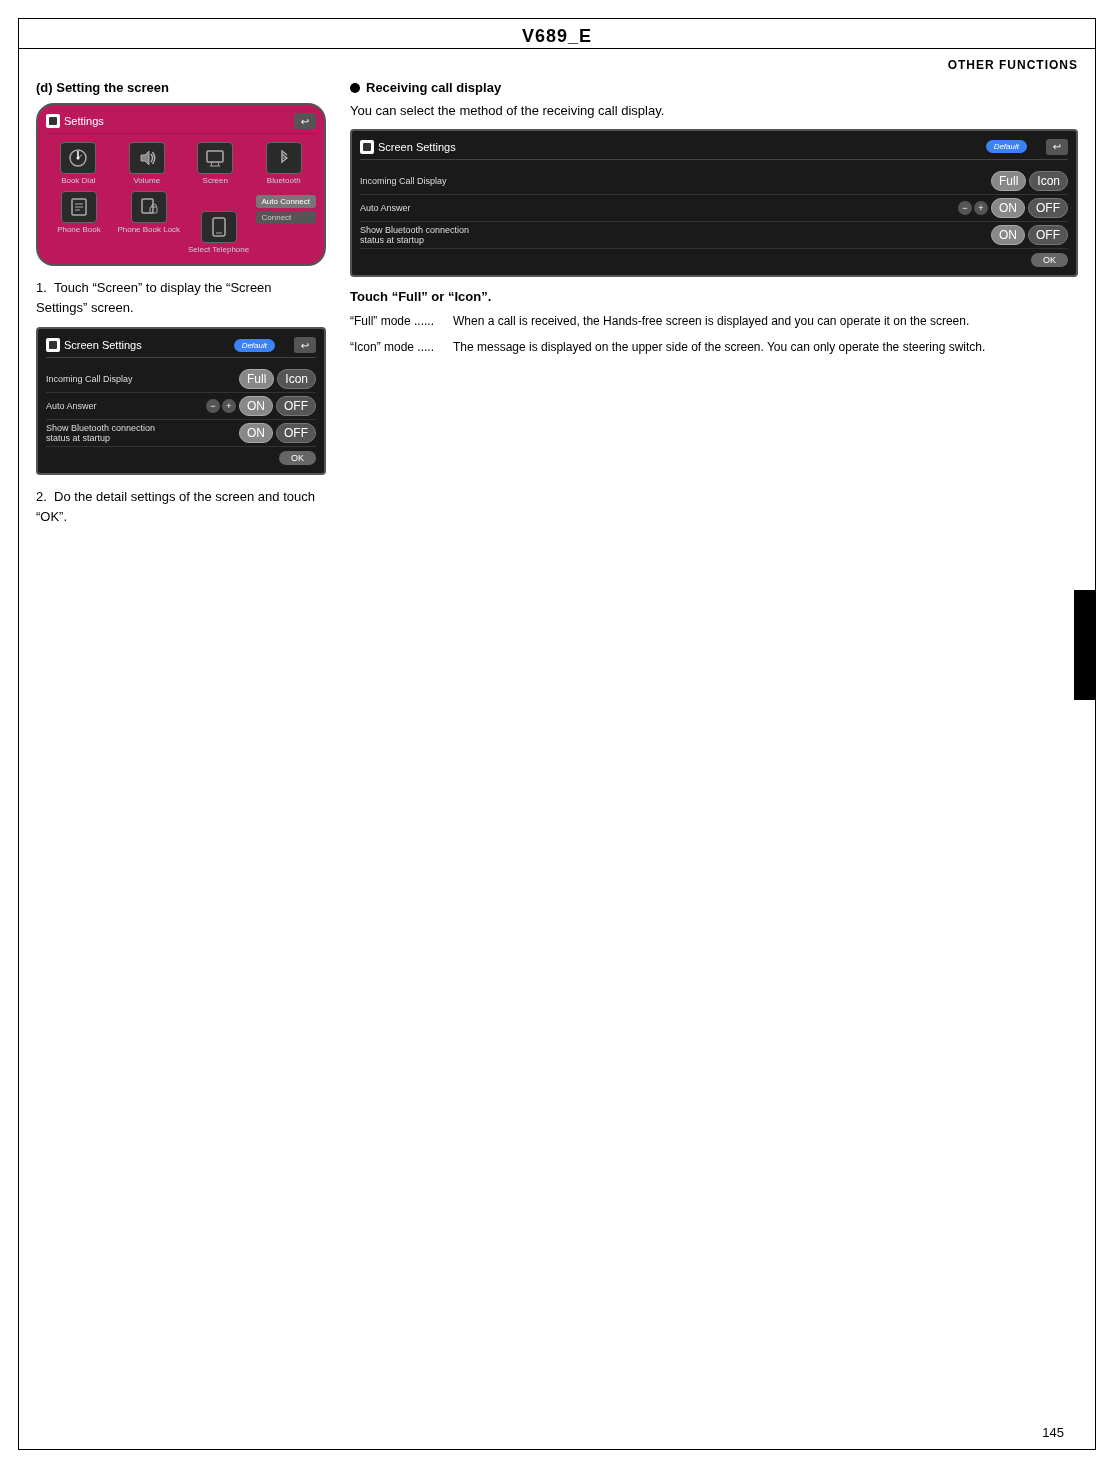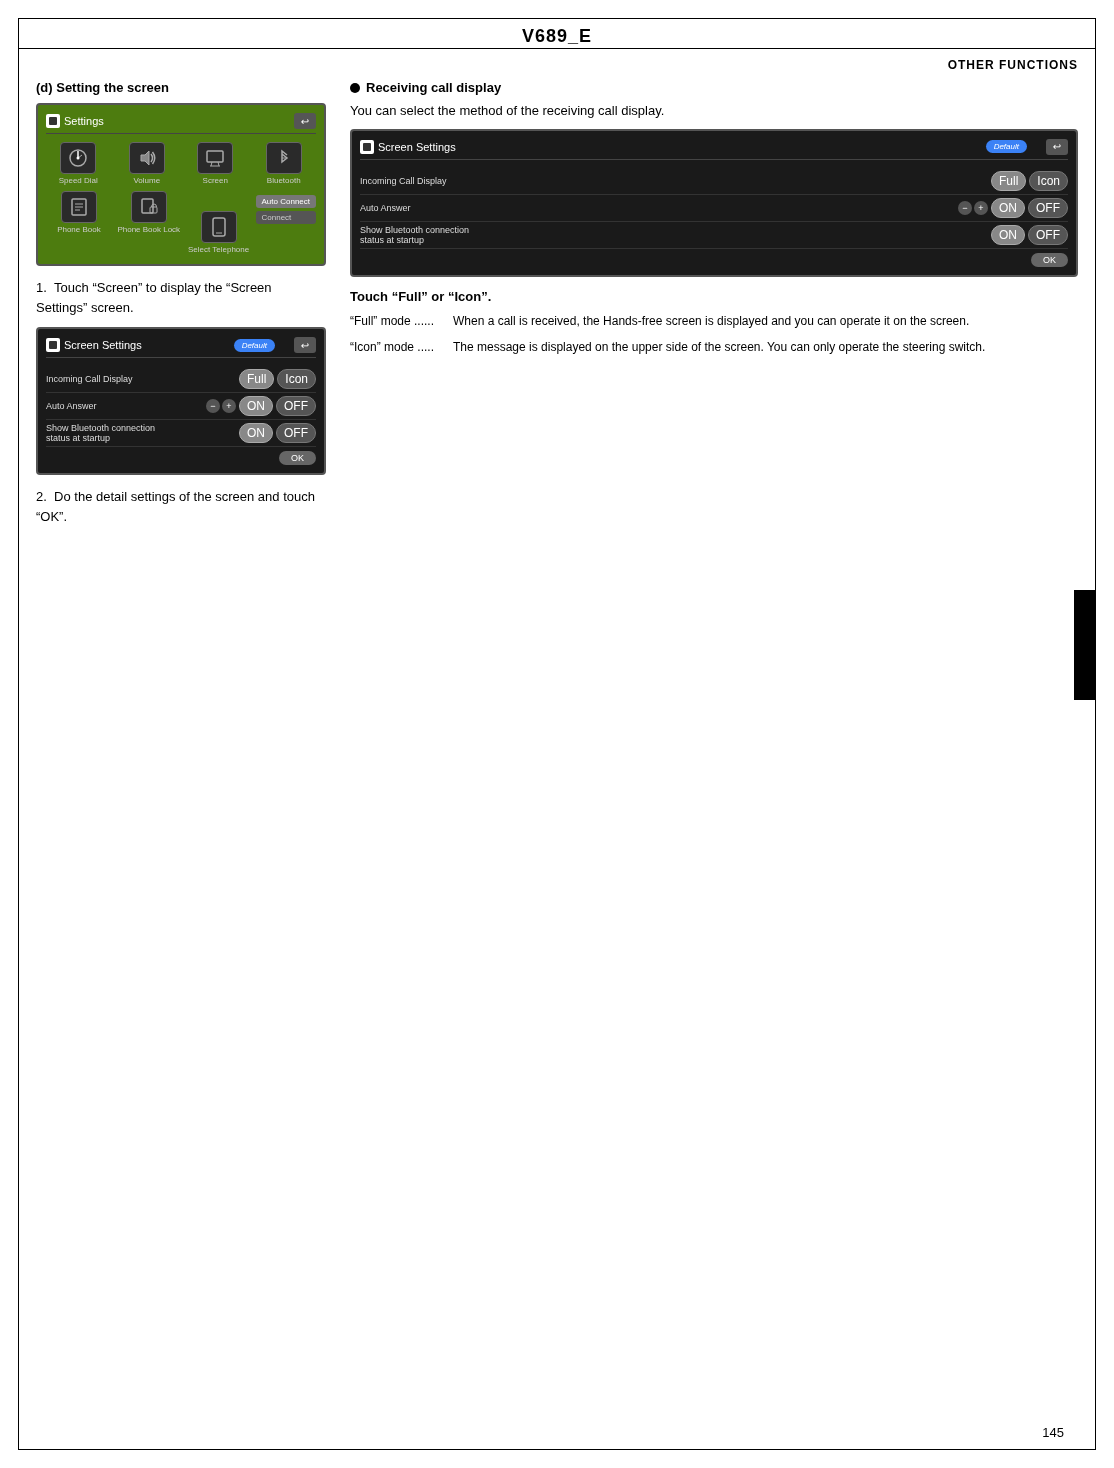--- a/index.html
+++ b/index.html
@@ -101,21 +101,22 @@
     .screen-mockup {
       border: 2px solid #555;
       border-radius: 4px;
       background: #1a1a1a;
       color: #fff;
       padding: 8px;
       margin-bottom: 12px;
       font-size: 11px;
     }
     .screen-mockup.settings-main {
-      background: #4d7c0f;
+      background: #be185d;
+      border-radius: 18px;
     }
 
     .screen-header {
       display: flex;
       align-items: center;
       justify-content: space-between;
       margin-bottom: 8px;
       padding-bottom: 4px;
       border-bottom: 1px solid #444;
     }
@@ -376,21 +377,21 @@
 
         <div class="settings-item">
           <div class="settings-icon-box">
             <svg width="22" height="22" viewBox="0 0 22 22" fill="none">
               <circle cx="11" cy="11" r="8" stroke="#aaa" stroke-width="1.5" fill="none"></circle>
               <path d="M11 11 L11 4" stroke="#fff" stroke-width="1.5"></path>
               <path d="M11 11 L15 8" stroke="#aaa" stroke-width="1"></path>
               <circle cx="11" cy="11" r="1.5" fill="#fff"></circle>
             </svg>
           </div>
-          <span class="settings-icon-label">Speed Dial</span>
+          <span class="settings-icon-label">Book Dial</span>
         </div>
 
         <div class="settings-item">
           <div class="settings-icon-box">
             <svg width="22" height="22" viewBox="0 0 22 22" fill="none">
               <polygon points="5,8 9,8 13,4 13,18 9,14 5,14" stroke="#aaa" stroke-width="1" fill="#888"></polygon>
               <path d="M15 7 Q18 11 15 15" stroke="#aaa" stroke-width="1.5" fill="none"></path>
               <path d="M16.5 5 Q21 11 16.5 17" stroke="#aaa" stroke-width="1.5" fill="none"></path>
             </svg>
           </div>

